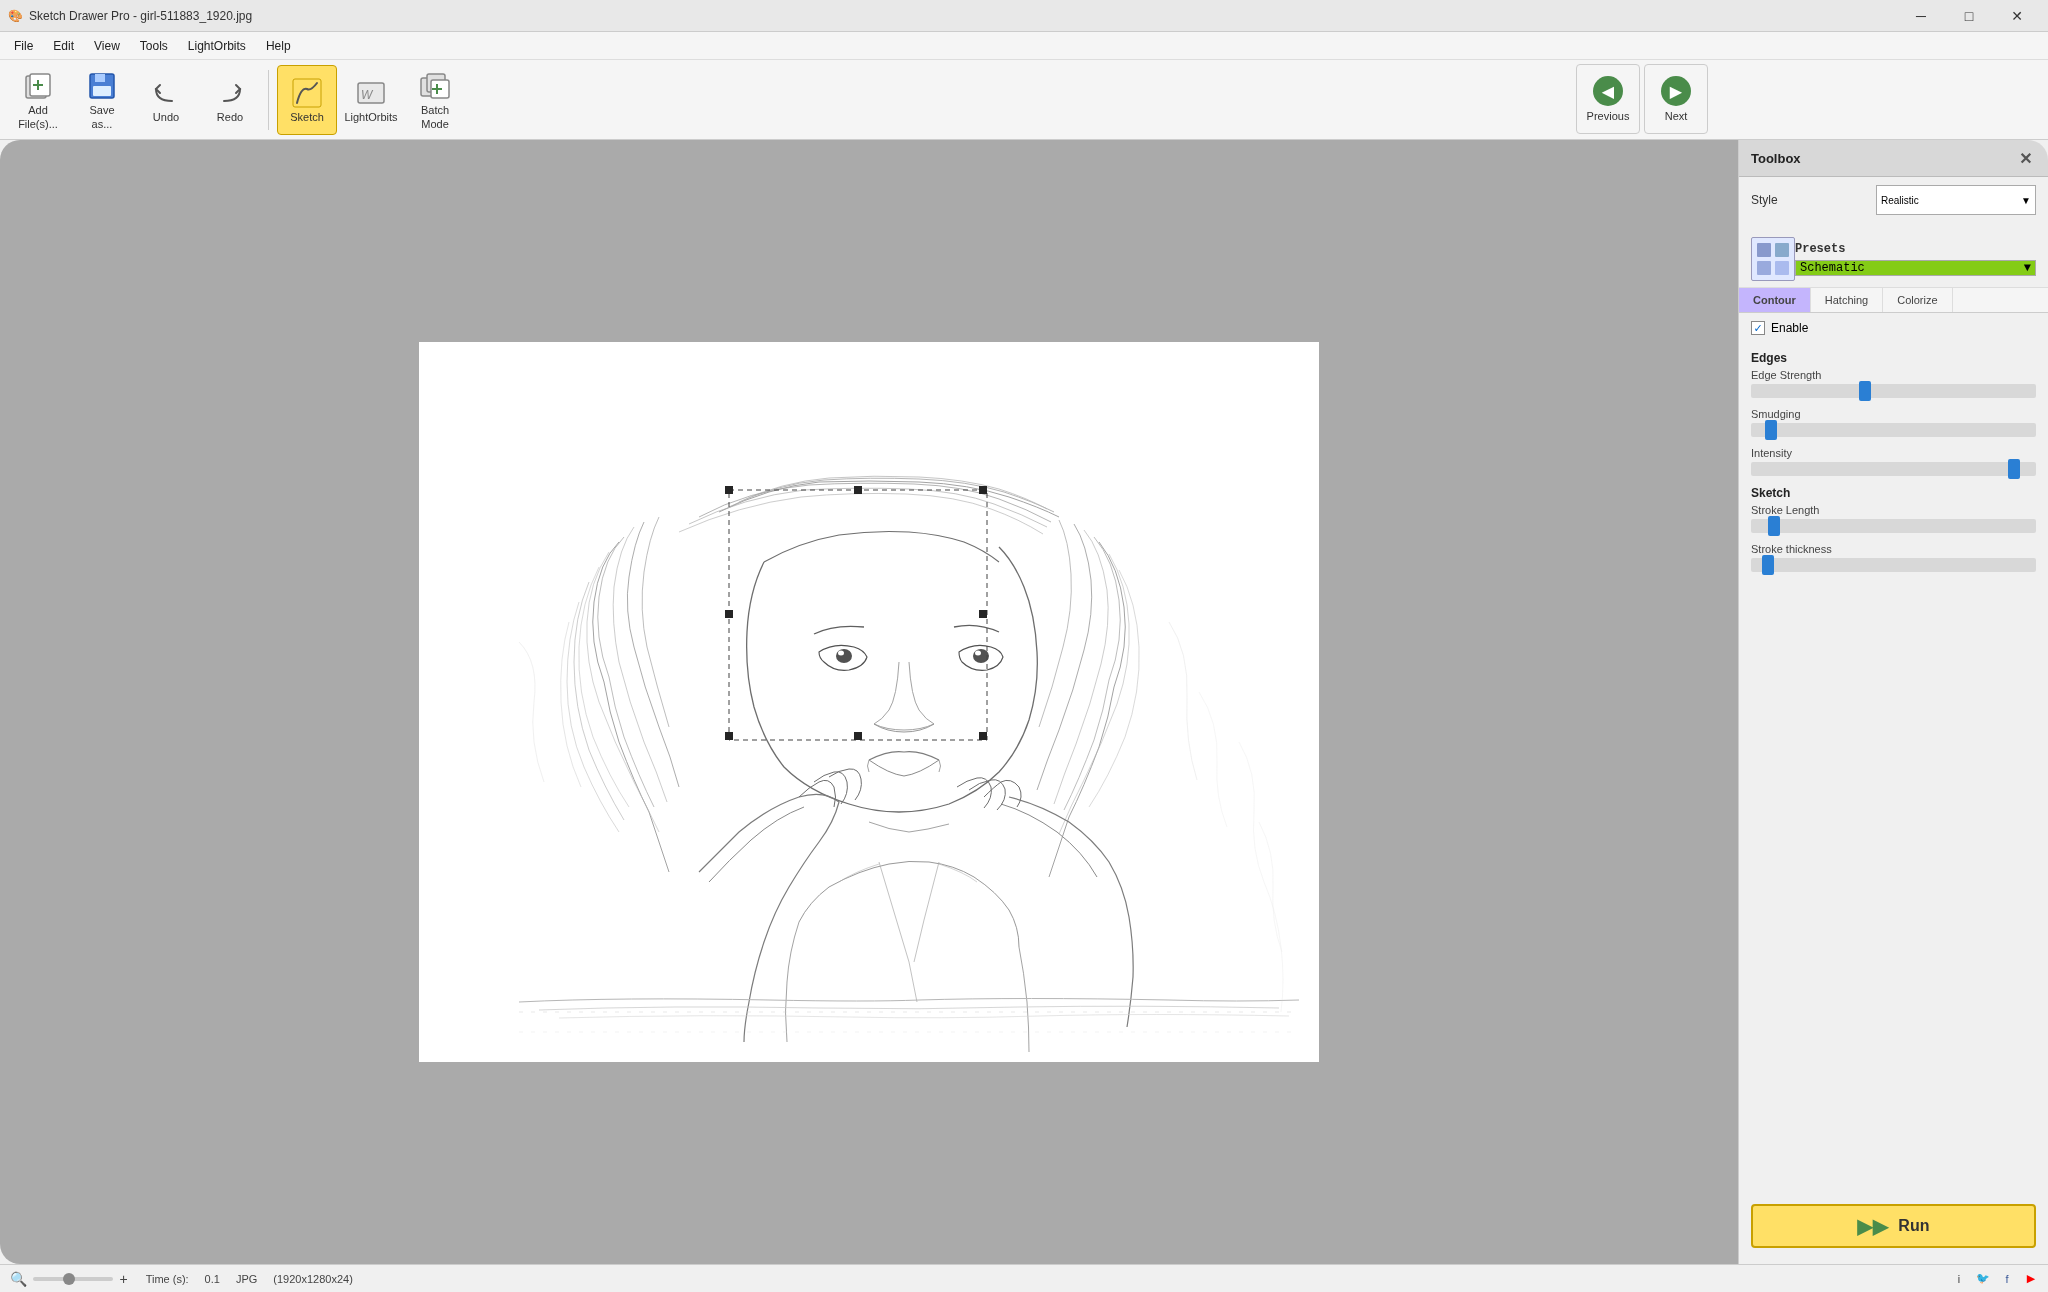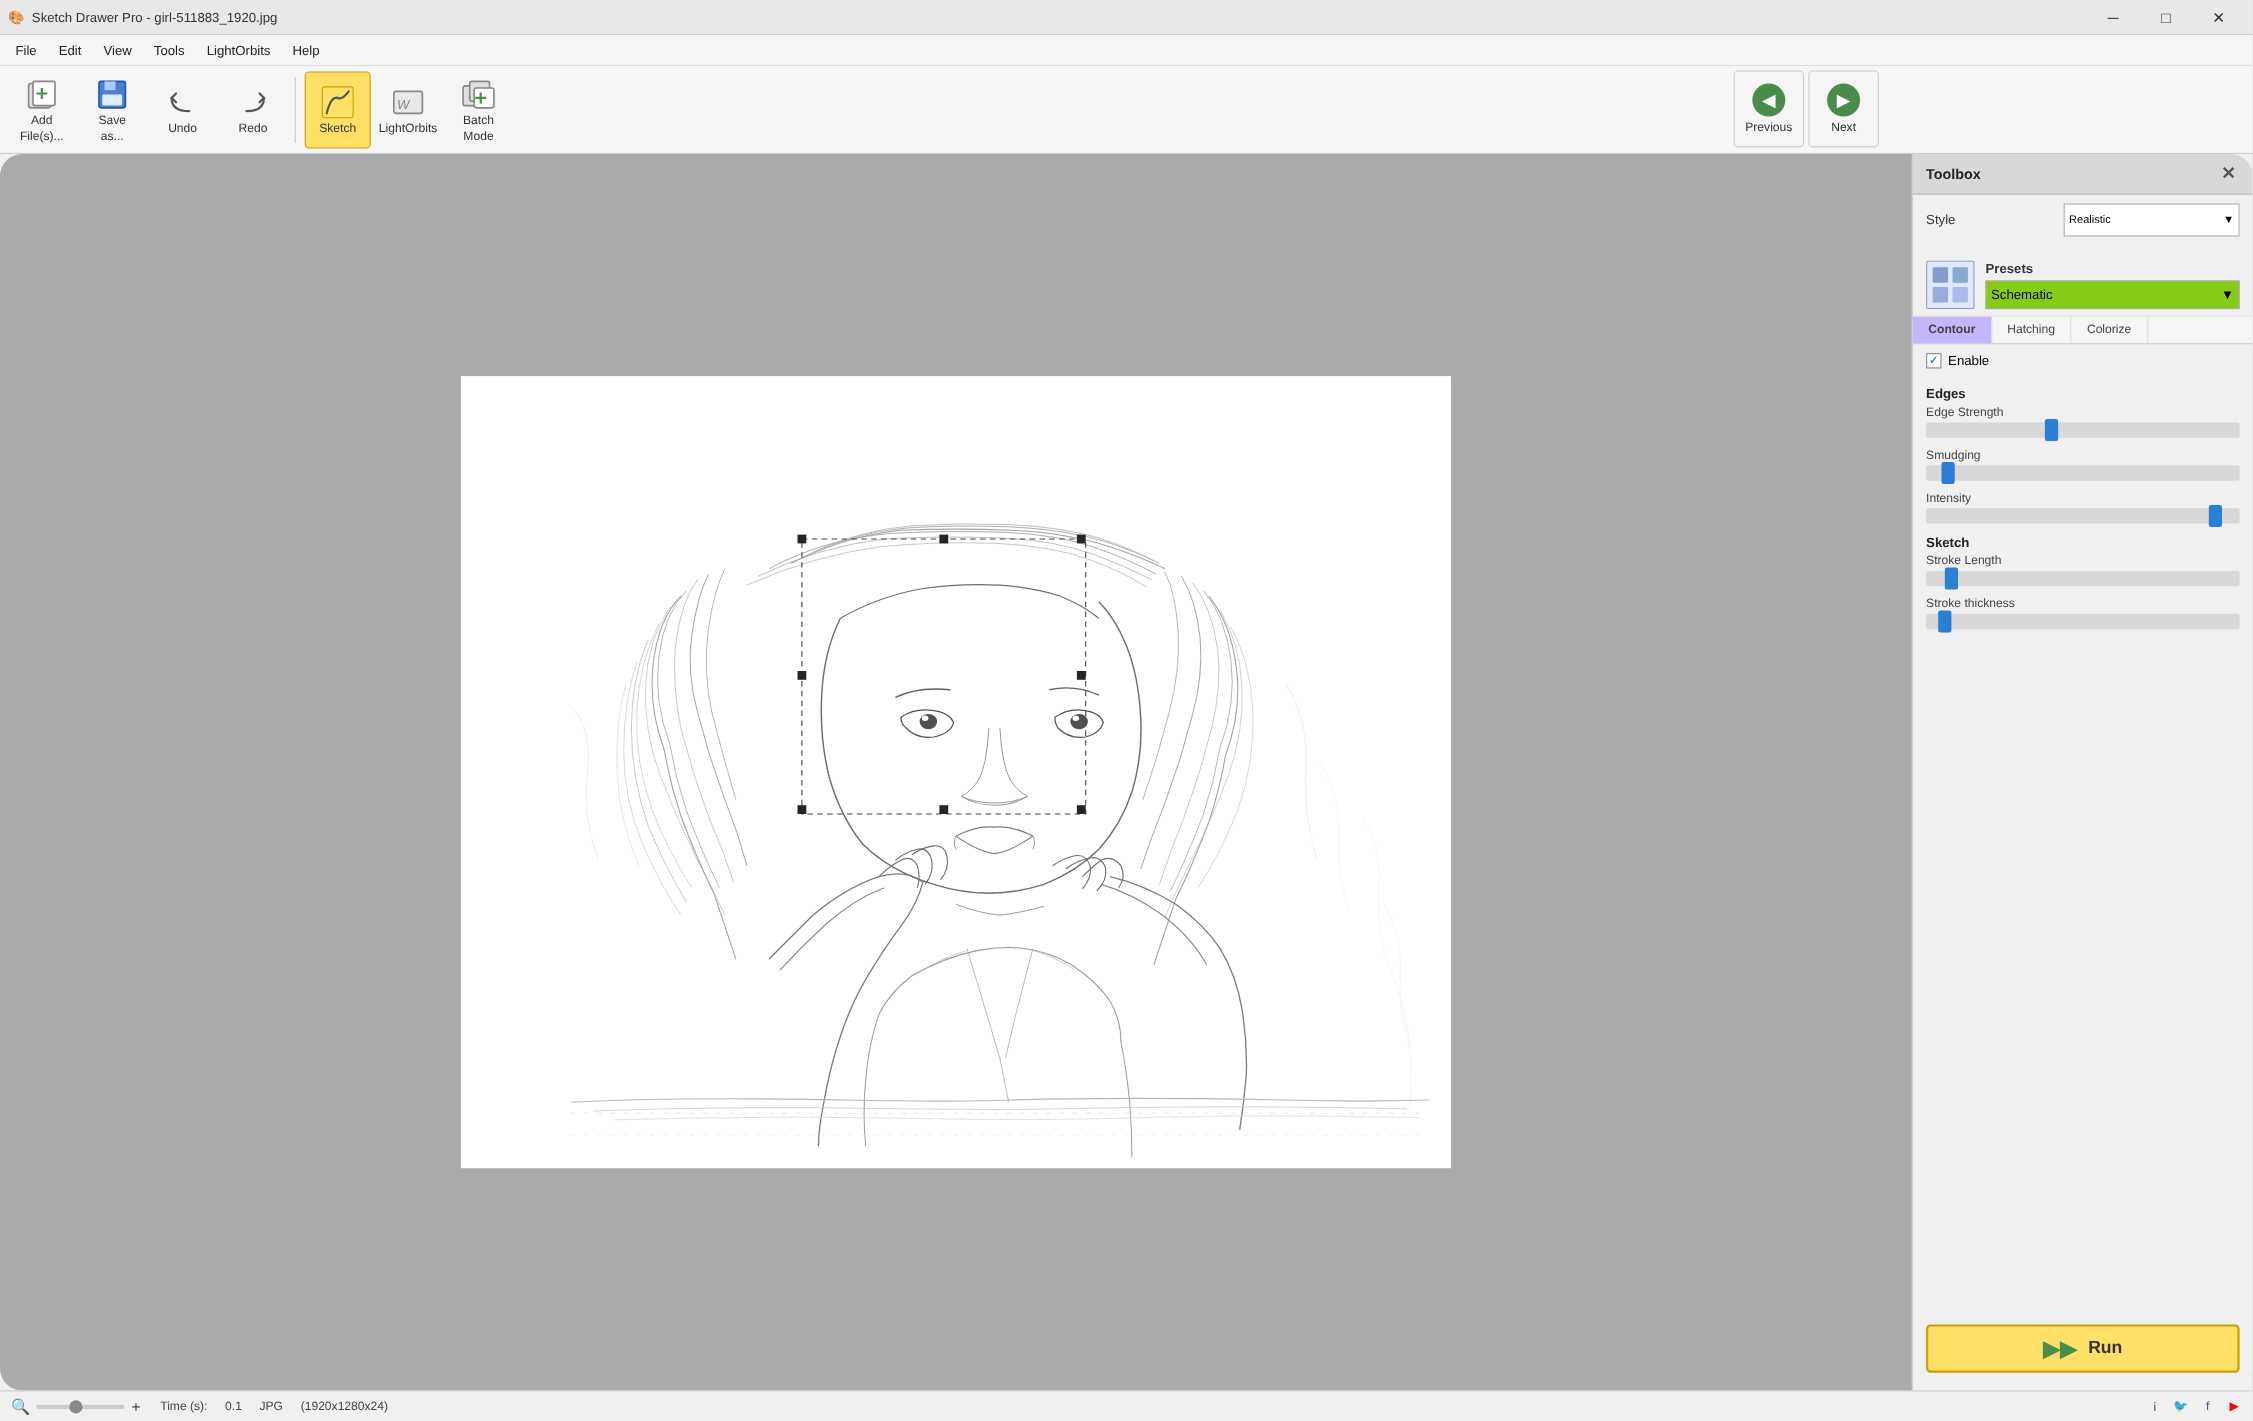--- a/index.html
+++ b/index.html
@@ -181,22 +181,24 @@
       display: flex;
       align-items: center;
       justify-content: space-between;
       cursor: pointer;
     }
     .style-dropdown span { font-size: 10px; }
 
     .presets-section {
       padding: 6px 12px;
       display: flex;
-      gap: 10px;
+      align-items: center;
+      gap: 0;
       border-bottom: 1px solid #ddd;
+      font-family: Liberation Mono, monospace;
     }
     .presets-label { font-size: 12px; font-weight: bold; color: #333; margin-bottom: 4px; }
     .presets-icon {
       width: 44px; height: 44px;
       background: #e0e8ff;
       border: 1px solid #99b;
       border-radius: 2px;
       display: flex; align-items: center; justify-content: center;
       flex-shrink: 0;
     }

